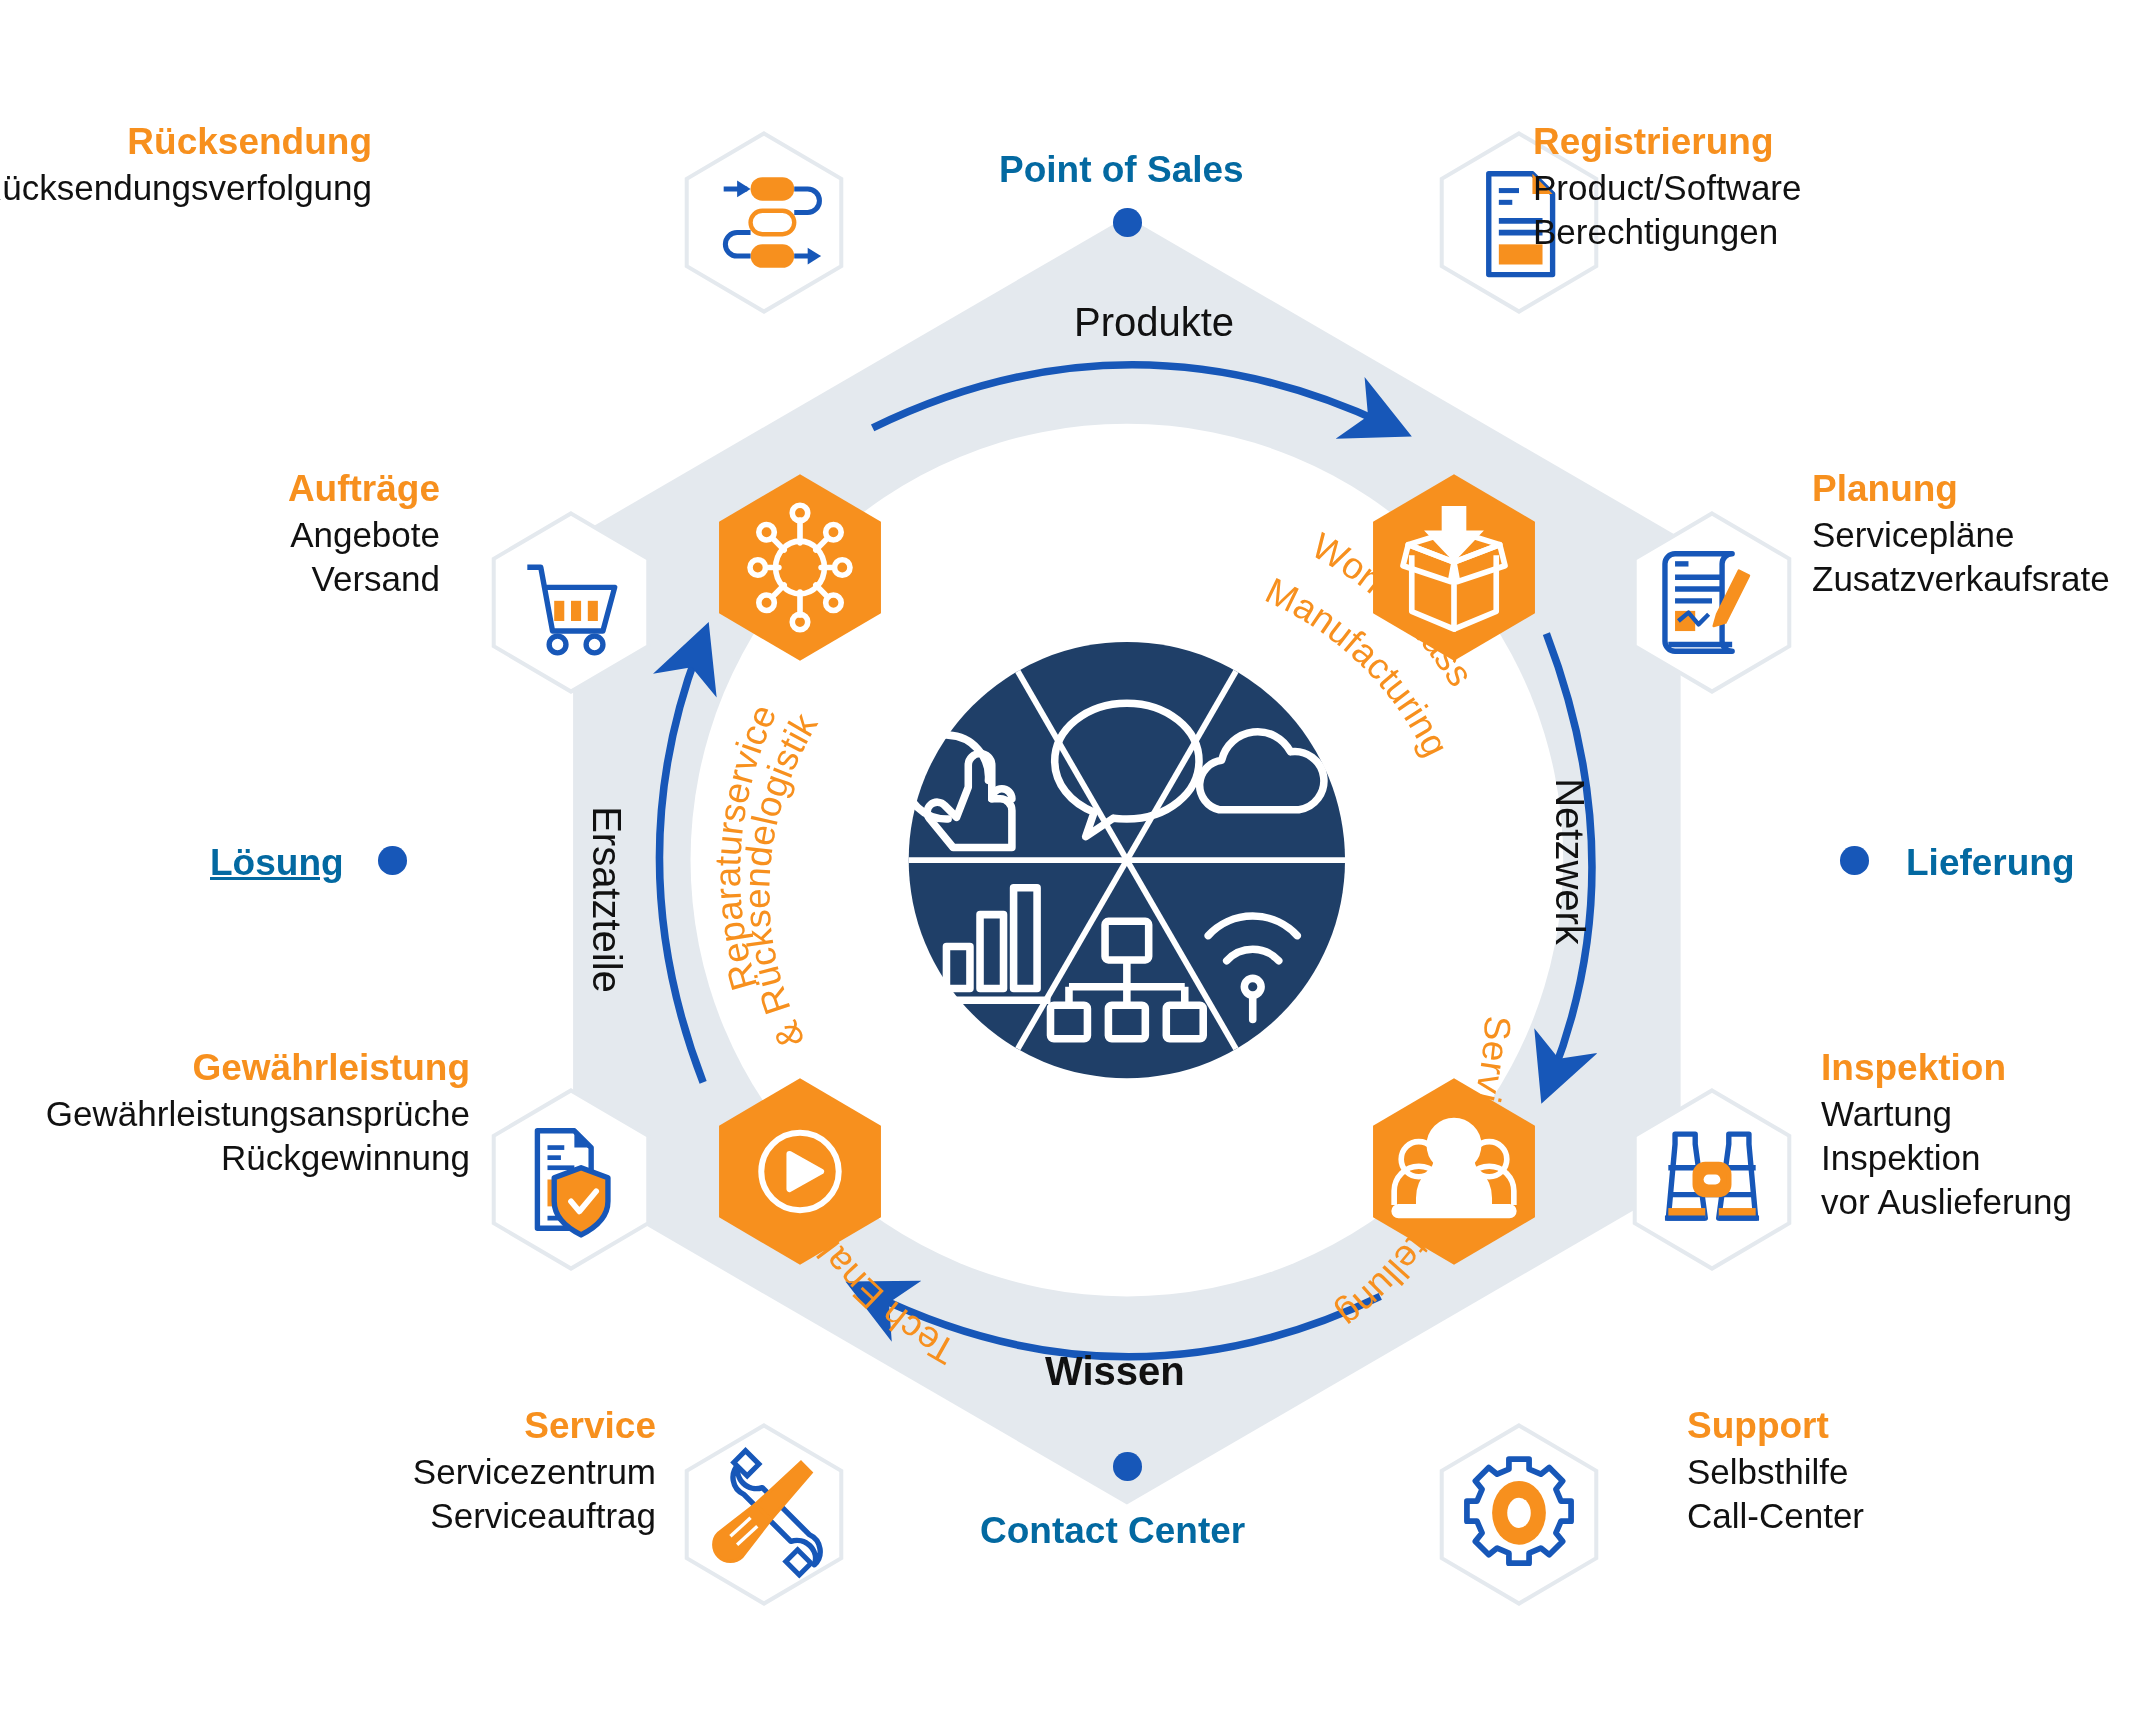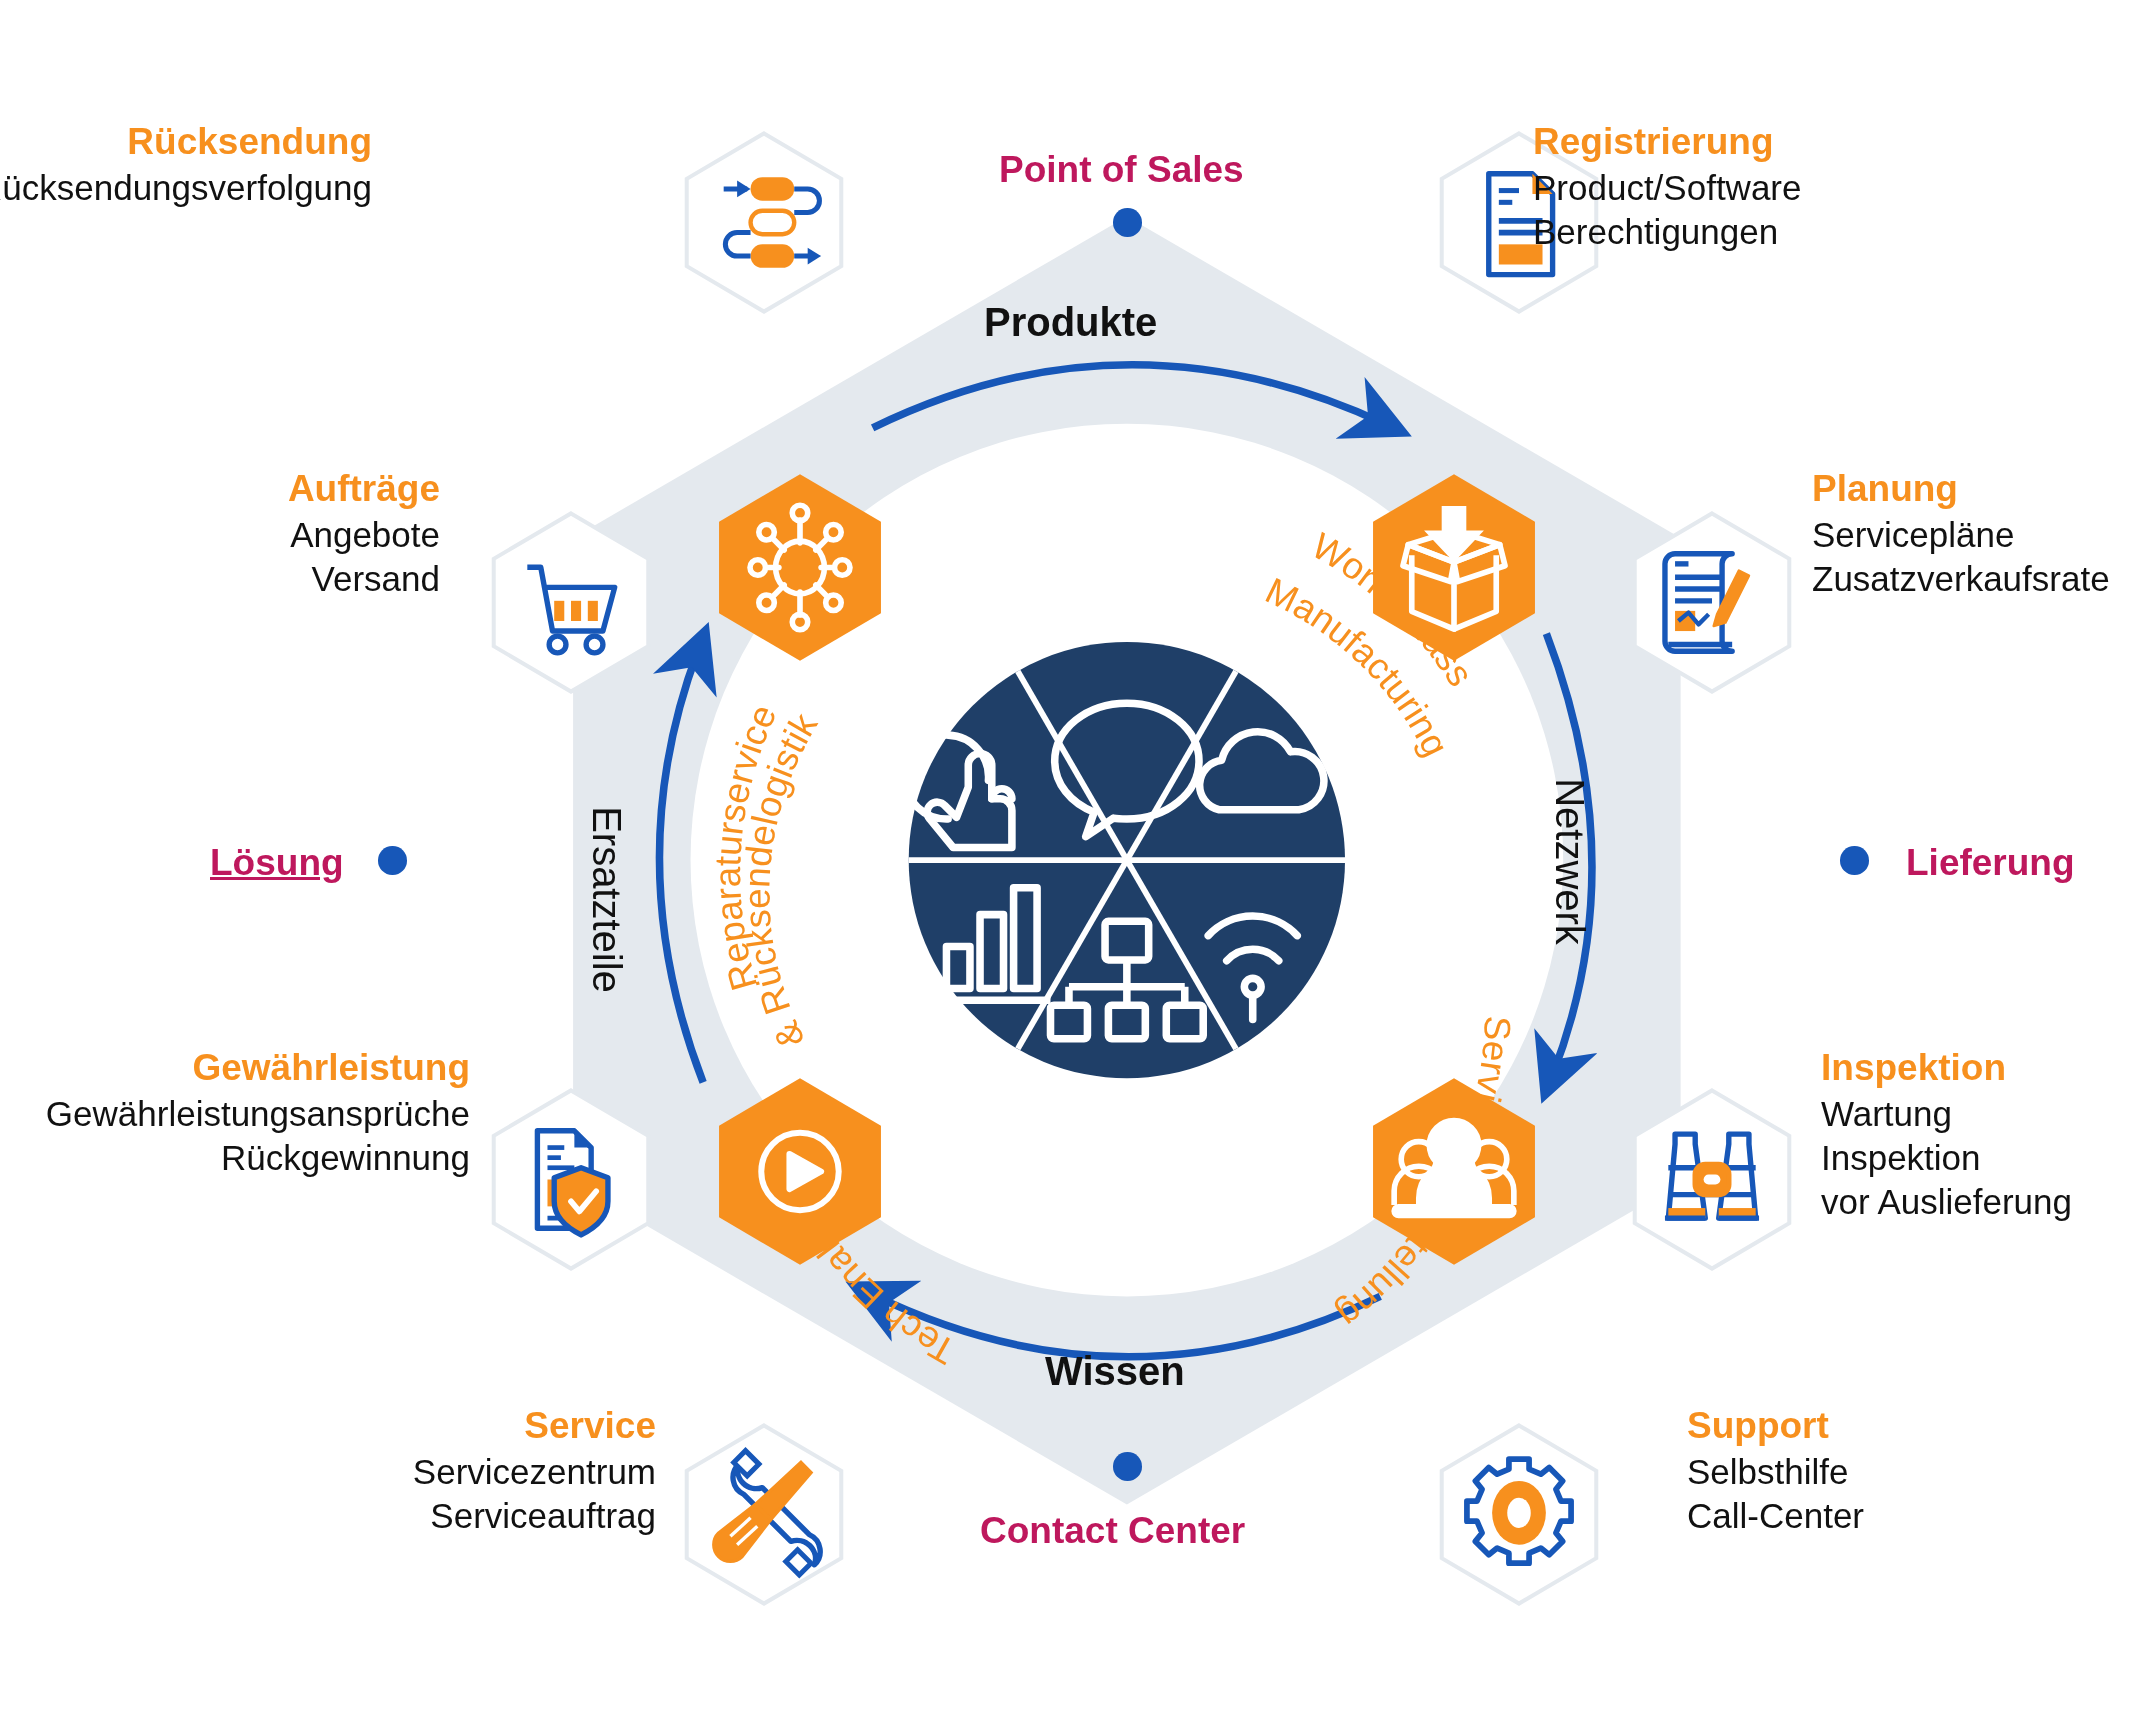--- a/index.html
+++ b/index.html
@@ -6,21 +6,21 @@
   body{font-family:"Liberation Sans","DejaVu Sans",sans-serif;}
   #stage{position:relative;width:2148px;height:1721px;background:#ffffff;overflow:hidden;}
 
   
   .lbl{position:absolute;line-height:1.26;}
   .lbl .t{font-weight:bold;font-size:37px;color:#F7901E;white-space:nowrap;}
   .lbl .s{font-size:35px;color:#111111;white-space:nowrap;}
   .lbl.right{text-align:left;}
   .lbl.left{text-align:right;}
 
-  .bluelbl{position:absolute;font-weight:bold;font-size:37px;color:#be185d;white-space:nowrap;}
+  .bluelbl{position:absolute;font-weight:bold;font-size:37px;color:#0369a1;white-space:nowrap;}
   .bluedot{position:absolute;width:28.5px;height:28.5px;border-radius:50%;background:#1757B8;}
 
   
   .hexout{position:absolute;width:168px;height:185px;}
   .hexout svg{display:block;width:100%;height:100%;}
 
   
   .hexor{position:absolute;width:176px;height:195px;}
   .hexor svg{display:block;width:100%;height:100%;}
 
@@ -51,21 +51,21 @@
 
     <path d="M1040 510 Q1343 362 1650 505" fill="none" stroke="#1757B8" stroke-width="9" marker-end="url(#ah)"></path>
 
     <path d="M1843 755 Q1948 1030 1850 1282" fill="none" stroke="#1757B8" stroke-width="9" marker-end="url(#ah)"></path>
 
     <path d="M1645 1545 Q1343 1690 1040 1543" fill="none" stroke="#1757B8" stroke-width="9" marker-end="url(#ah)"></path>
 
     <path d="M838 1290 Q737 1028 832 775" fill="none" stroke="#1757B8" stroke-width="9" marker-end="url(#ah)"></path>
   </svg>
 
-  <div class="flowtxt" style="left:984px;top:300px;font-weight:bold;">Produkte</div>
+  <div class="flowtxt" style="left:1074px;top:300px;">Produkte</div>
   <div class="flowtxt rot-cw" style="left:1570px;top:839px;width:201px;text-align:center;margin-left:-101px;">Netzwerk</div>
   <div class="flowtxt" style="left:1045px;top:1349px;font-weight:bold;">Wissen</div>
   <div class="flowtxt rot-cw" style="left:606px;top:877px;width:235px;text-align:center;margin-left:-117px;">Ersatzteile</div>
 
   <svg class="bigsvg" viewBox="0 0 2560 2051">
     <defs>
       <path id="arcTL" d="M 903 1175 A 440 440 0 0 1 1125 648" fill="none"></path>
       <path id="arcTL2" d="M 960 1240 A 380 380 0 0 1 1160 710" fill="none"></path>
       <path id="arcTR" d="M 1560 660 A 440 440 0 0 1 1780 1170" fill="none"></path>
       <path id="arcTR2" d="M 1505 715 A 380 380 0 0 1 1718 1180" fill="none"></path>

